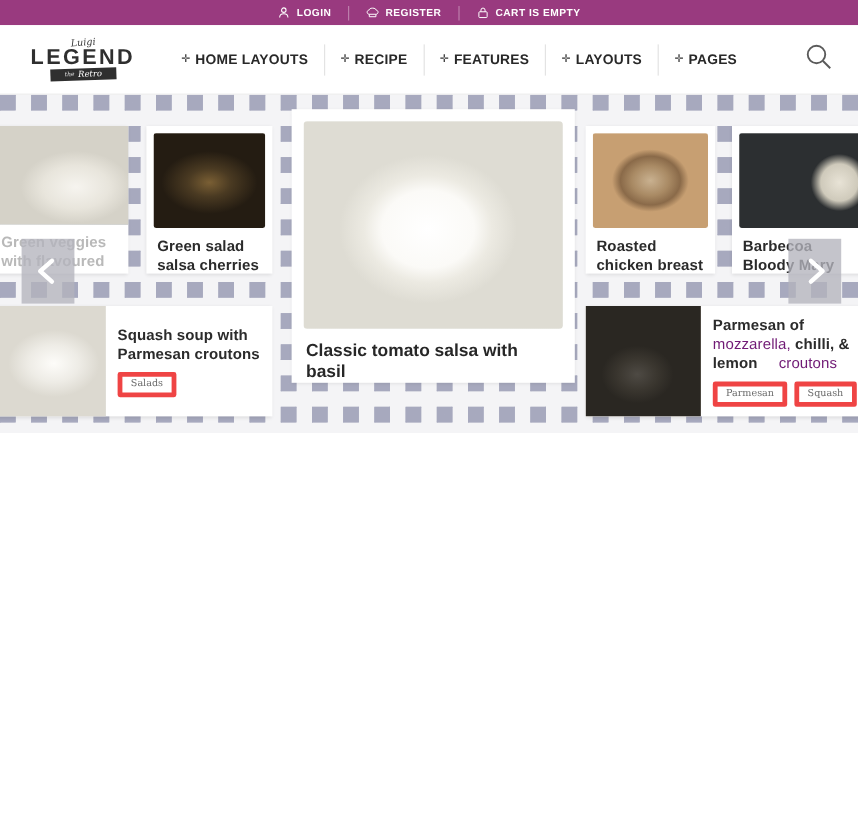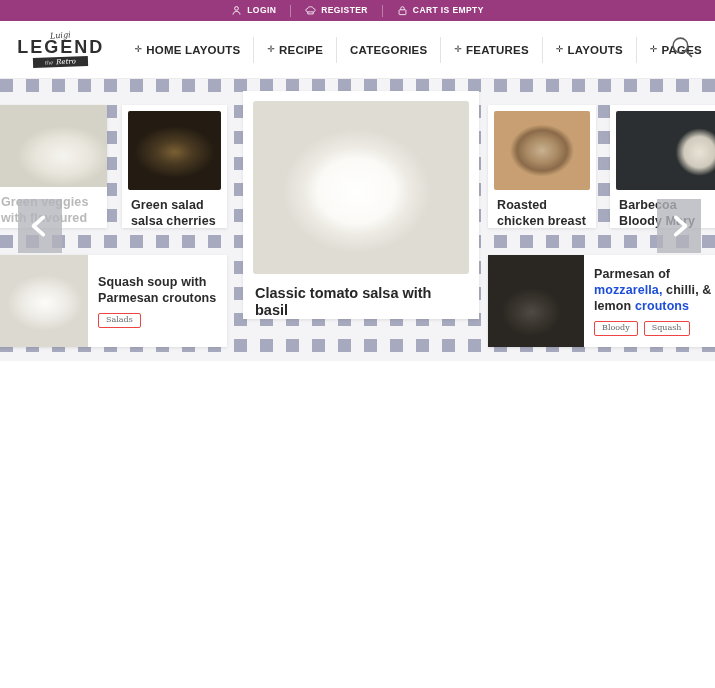--- a/index.html
+++ b/index.html
@@ -130,26 +130,26 @@
     box-shadow: 0 1px 3px rgba(0,0,0,.10);
     overflow: hidden;
     cursor: pointer;
   }
   .card-thumb { width: 100%; display: block; background-size: cover; background-position: center; }
   .card-body { padding: 7px 9px 9px 9px; }
   .card-title {
     font-size: 12.5px; font-weight: 700; color: #2b2b2b;
     line-height: 1.28; letter-spacing: .1px;
   }
-  .card-title .muted { color: #1d4ed8; font-weight: 700; }
+  .card-title .muted { color: #701a75; font-weight: 400; margin-left: 14px; }
   .tag-row { display: flex; gap: 6px; margin-top: 7px; }
   .tag {
     font-family: "DejaVu Serif", serif;
     font-size: 8px; color: #6b6b6b;
-    border: 1px solid #ef4444; border-radius: 2px;
+    border: 4px solid #ef4444; border-radius: 2px;
     padding: 2px 7px; background: #fff; line-height: 1.1;
   }
 
   
   .card.h { display: flex; align-items: stretch; }
   .card.h .card-thumb { flex: 0 0 auto; height: 100%; }
   .card.h .card-body { flex: 1; display: flex; flex-direction: column; justify-content: center; padding: 8px 10px; }
 
   
   .card.feature .card-body { padding: 0; }
@@ -226,23 +226,20 @@
   <nav class="nav">
     <div class="nav-item">
       <span class="nav-plus">✛</span>
       <span>HOME LAYOUTS</span>
     </div>
     <div class="nav-item">
       <span class="nav-plus">✛</span>
       <span>RECIPE</span>
     </div>
     <div class="nav-item">
-      <span>CATEGORIES</span>
-    </div>
-    <div class="nav-item">
       <span class="nav-plus">✛</span>
       <span>FEATURES</span>
     </div>
     <div class="nav-item">
       <span class="nav-plus">✛</span>
       <span>LAYOUTS</span>
     </div>
     <div class="nav-item">
       <span class="nav-plus">✛</span>
       <span>PAGES</span>
@@ -320,21 +317,21 @@
       </div>
     </div>
 
     <div class="card h" style="left:488px; top:176px; width:235px; height:92px;">
       <div class="card-thumb" style="width:96px; background:
              radial-gradient(ellipse 30px 24px at 45% 62%, #4e4a44 0%, #3a362f 55%, #2a2722 100%),
              linear-gradient(150deg,#ded3c3 0%,#c6b9a6 100%);"></div>
       <div class="card-body">
         <div class="card-title"><span>Parmesan of</span><span class="muted"> mozzarella,</span> <span>chilli, &amp; lemon</span><span class="muted"> croutons</span></div>
         <div class="tag-row">
-          <span class="tag">Bloody</span>
+          <span class="tag">Parmesan</span>
           <span class="tag">Squash</span>
         </div>
       </div>
     </div>
 
     <div class="band-arrow left">
       <span>
         <svg viewBox="0 0 24 24" width="26" height="26">
             <polyline points="15,4 6,12 15,20" fill="none" stroke="#fff" stroke-width="3.4" stroke-linecap="round" stroke-linejoin="round"></polyline>
           </svg>

